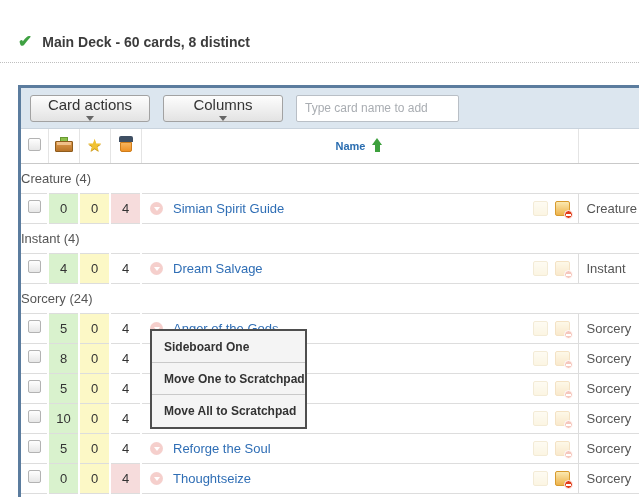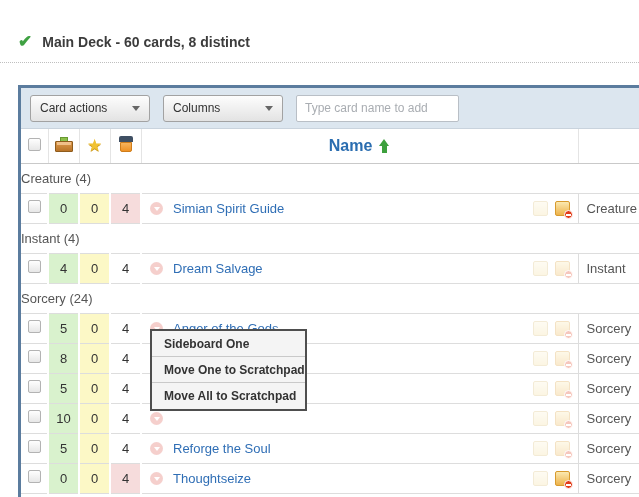--- a/index.html
+++ b/index.html
@@ -14,35 +14,35 @@
 
   
   .panel { position:absolute; left:18px; top:85px; width:621px; height:412px;
     border-left:3px solid #5b7c9e; border-top:3px solid #5b7c9e; background:#fff; }
 
   
   .toolbar { height:41px; background:#dce6ef; border-bottom:1px solid #c9d3dd;
     display:flex; align-items:center; padding:0 9px; }
   .tb-btn { width:120px; height:27px; margin-right:13px; border:1px solid #a2a2a2; border-radius:3px;
     background:linear-gradient(#fdfdfd,#e3e3e3); display:flex; align-items:center;
-    justify-content:space-between; padding:0 9px; font-size:12px; color:#333; cursor:pointer; }
+    justify-content:space-between; padding:0 9px; font-size:15px; color:#333; cursor:pointer;flex-direction:column; }
   .tb-btn .caret { width:0; height:0; border-left:4px solid transparent; border-right:4px solid transparent;
     border-top:5px solid #666; }
   .tb-input { width:163px; height:27px; border:1px solid #b9bfc6; border-radius:2px; background:#fff;
     font-size:12px; color:#333; padding:0 8px; font-family:"Liberation Sans",sans-serif; }
   .tb-input::placeholder { color:#a9adb2; }
 
   
   table { border-collapse:collapse; table-layout:fixed; width:618px; background:#fff; }
   col.c0{width:27px} col.c1{width:31px} col.c2{width:31px} col.c3{width:31px} col.c4{width:437px}
   td { font-size:13px; color:#333; vertical-align:middle; }
   tr.hdr { height:34px; }
   tr.hdr td { border-bottom:1px solid #c9c9c9; border-right:1px solid #e4e4e4; text-align:center; }
   tr.hdr td:last-child { border-right:none; }
-  .name-hdr { color:#2a6db0; font-weight:bold; font-size:16px; }
+  .name-hdr { color:#2a6db0; font-weight:bold; font-size:11px; }
   tr.grp { height:30px; }
   tr.grp td { border-bottom:1px solid #ddd; color:#555; }
   tr.card { height:30px; }
   tr.card td { border-bottom:1px solid #ddd; }
   td.num { text-align:center; border-left:2px solid #fff; border-right:2px solid #fff; }
   td.inv { background:#d9f2cd; }
   td.wish { background:#fcf8c6; }
   td.deck { background:#fff; }
   td.deck.missing { background:#f6dcdc; }
   td.c-name { border-right:1px solid #ddd; }
@@ -87,21 +87,21 @@
   .act.remove .sheet { border-color:#d89b2e; background:linear-gradient(#fbe9b0,#edb24a); }
   .act .badge { position:absolute; right:-3px; bottom:-3px; width:9px; height:9px; border-radius:50%;
     background:#e23b17; border:1px solid #fff; }
   .act .badge::after { content:""; position:absolute; left:1.5px; top:3px; width:5px; height:2px; background:#fff; }
   .act.faint { opacity:.28; }
   .act.ghost { opacity:.40; }
 
   
   .ctx-menu { position:absolute; left:150px; top:329px; width:157px; background:#f4f4f4;
     border:2px solid #4e4e4e; z-index:10; }
-  .ctx-item { height:26px; display:flex; align-items:center; padding-left:12px;
+  .ctx-item { height:32px; display:flex; align-items:center; padding-left:12px;
     font-size:12px; font-weight:bold; color:#333; border-bottom:1px solid #c9c9c9; cursor:pointer;text-align:right; }
   .ctx-item:last-child { border-bottom:none; }
 </style>
 </head>
 <body>
 
 <div class="page-head">
   <span class="check-icon">✔</span>
   <span class="page-title">Main Deck - 60 cards, 8 distinct</span>
 </div>

